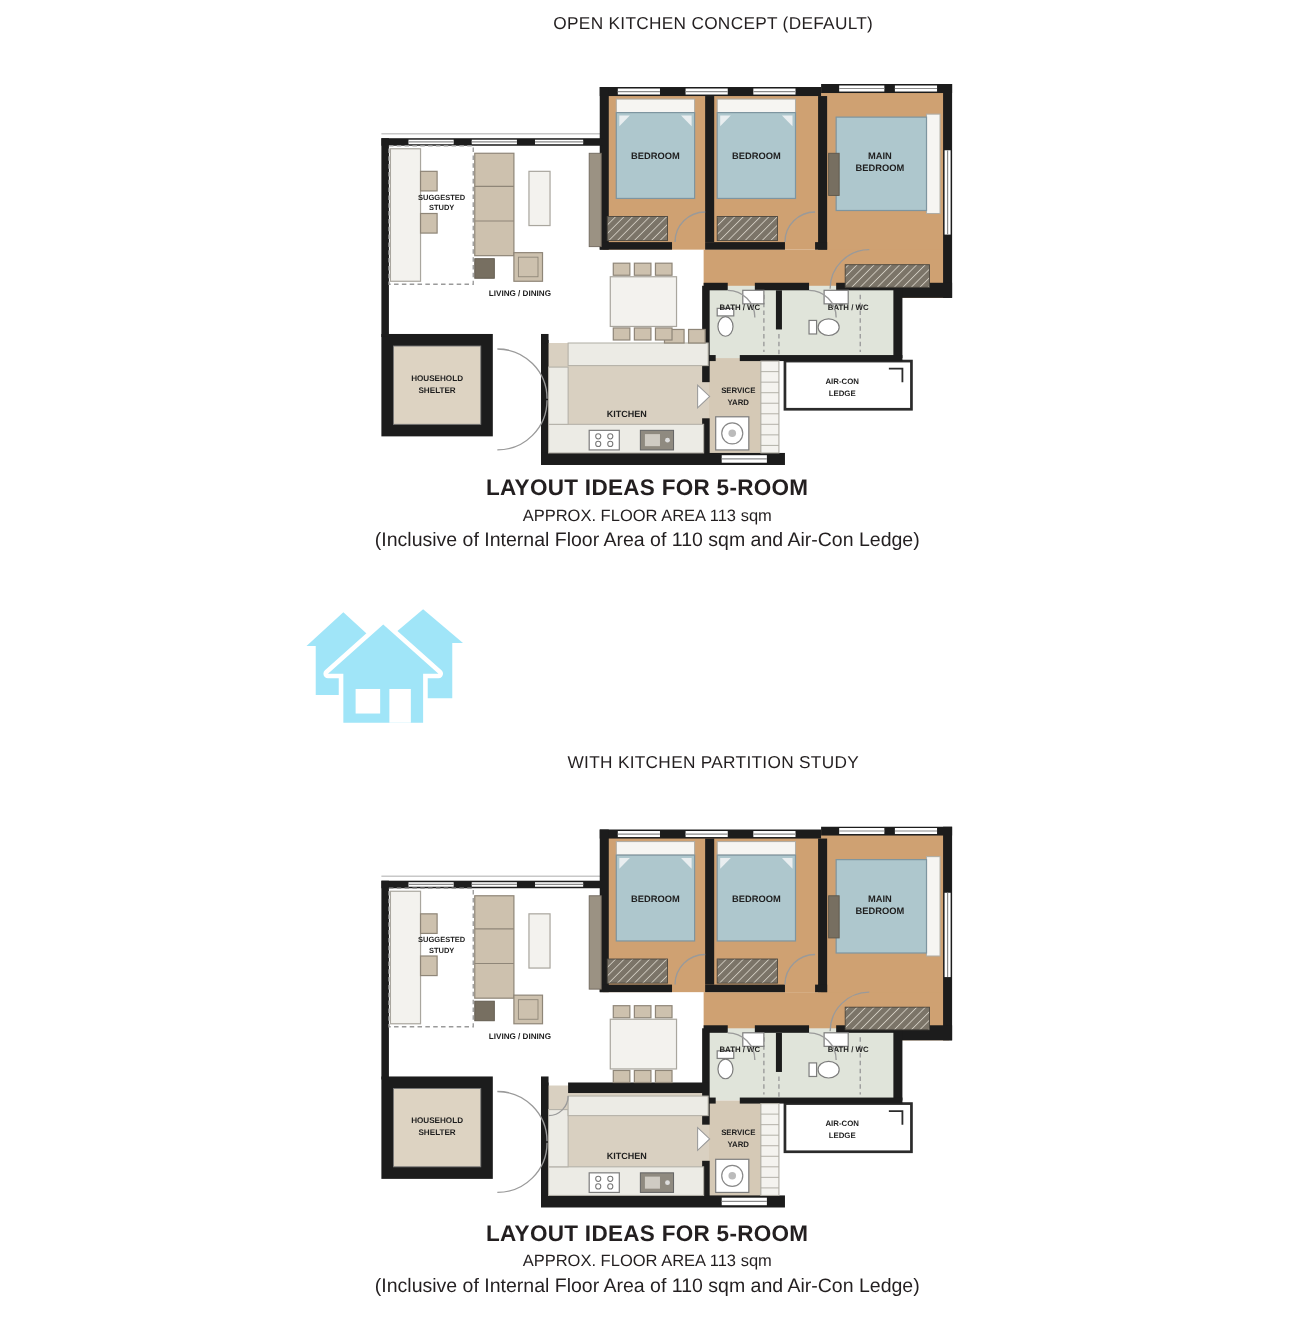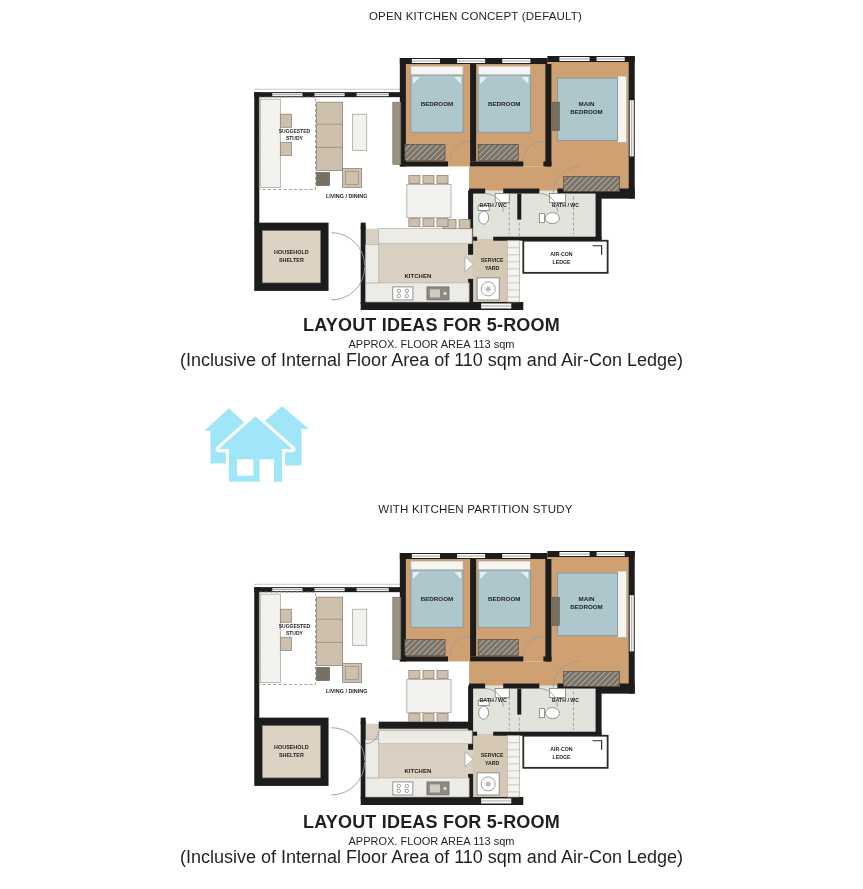--- a/index.html
+++ b/index.html
@@ -1,22 +1,22 @@
 <!DOCTYPE html>
 <html style="--wall: #1c1c1c; --bedroom_floor: #cfa172; --bed: #aec7cd; --bath_floor: #e0e4da; --kitchen_floor: #d9d0c1; --service_yard_floor: #d5c9b6; --shelter_floor: #ddd3c2; --furniture: #cdc1ae; --icon_blue: #a0e5f8; --text: #231f20;"><head>
 <meta charset="utf-8">
 <style>
   html,body{margin:0;padding:0;background:#fff;}
   body{width:863px;height:889px;position:relative;font-family:"Liberation Sans",sans-serif;color:#231f20;overflow:hidden;}
   .abs{position:absolute;}
   .center-text{left:0;width:863px;text-align:center;}
   .section-heading{font-size:11.5px;font-weight:400;letter-spacing:.2px;padding-left:44px;}
-  .caption .t{font-size:18px;font-weight:700;letter-spacing:.2px;line-height:19px;}
+  .caption .t{font-size:15px;font-weight:700;letter-spacing:.2px;line-height:19px;}
   .caption .s{font-size:11px;line-height:16px;margin-top:1px;}
-  .caption .n{font-size:18px;line-height:16px;}
+  .caption .n{font-size:13px;line-height:16px;}
   svg.plan{display:block;}
   
   .wall{fill:var(--wall,#1c1c1c);}
   .floor-bed{fill:var(--bedroom_floor,#cfa172);}
   .bed{fill:var(--bed,#aec7cd);stroke:#7e95a0;stroke-width:.8;}
   .floor-bath{fill:var(--bath_floor,#e0e4da);}
   .floor-kitchen{fill:var(--kitchen_floor,#d9d0c1);}
   .floor-sy{fill:var(--service_yard_floor,#d5c9b6);}
   .floor-shelter{fill:var(--shelter_floor,#ddd3c2);stroke:#777;stroke-width:.6;}
   .furn{fill:var(--furniture,#cdc1ae);stroke:#8f8678;stroke-width:.8;}

